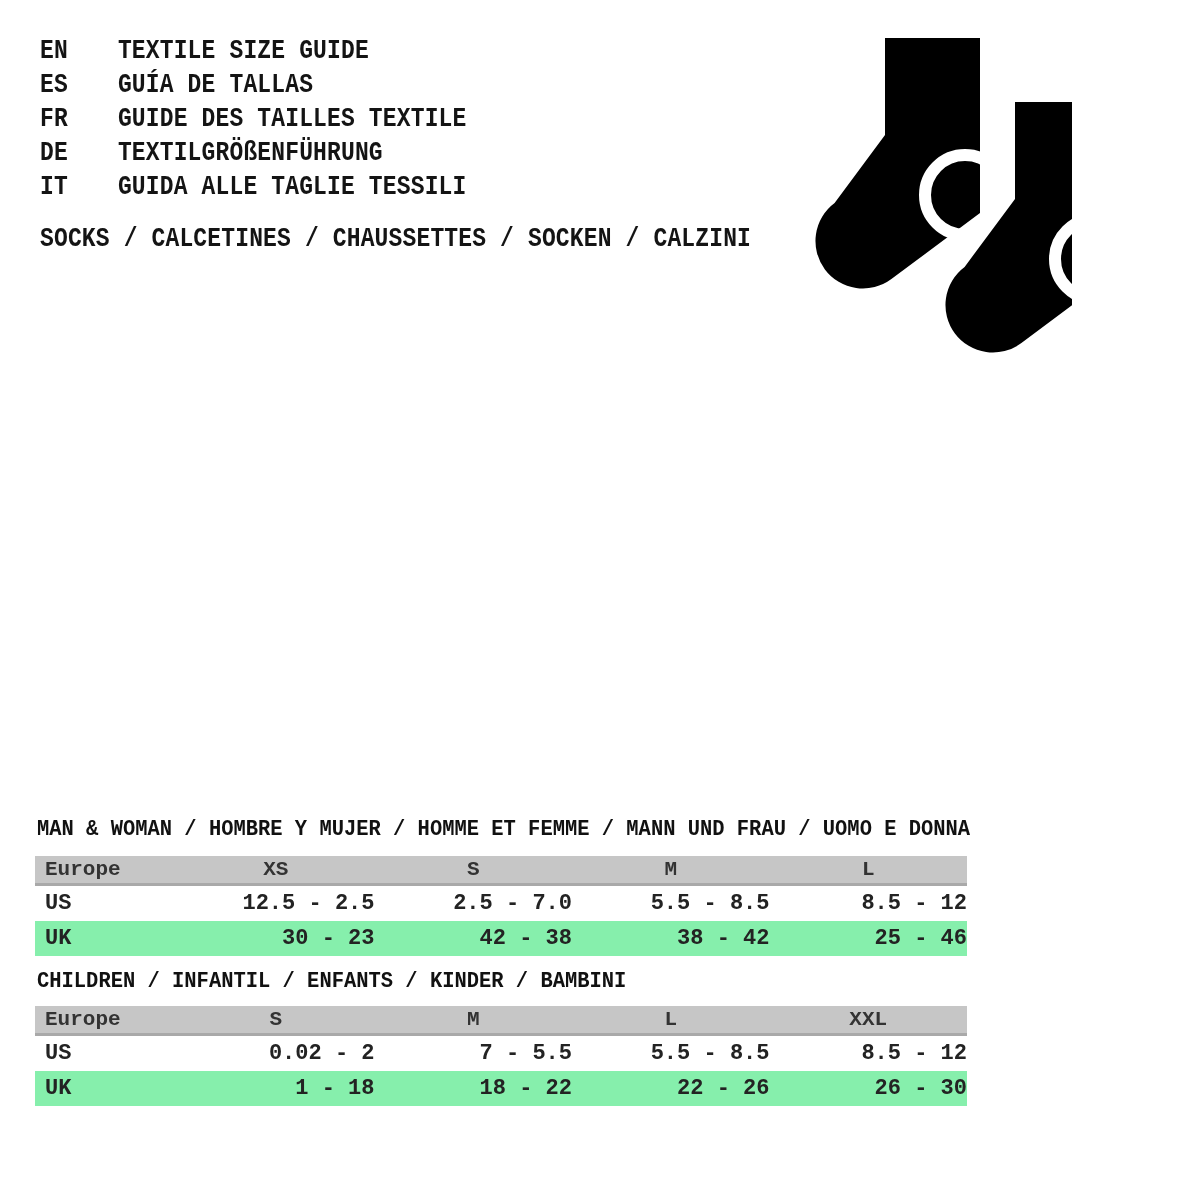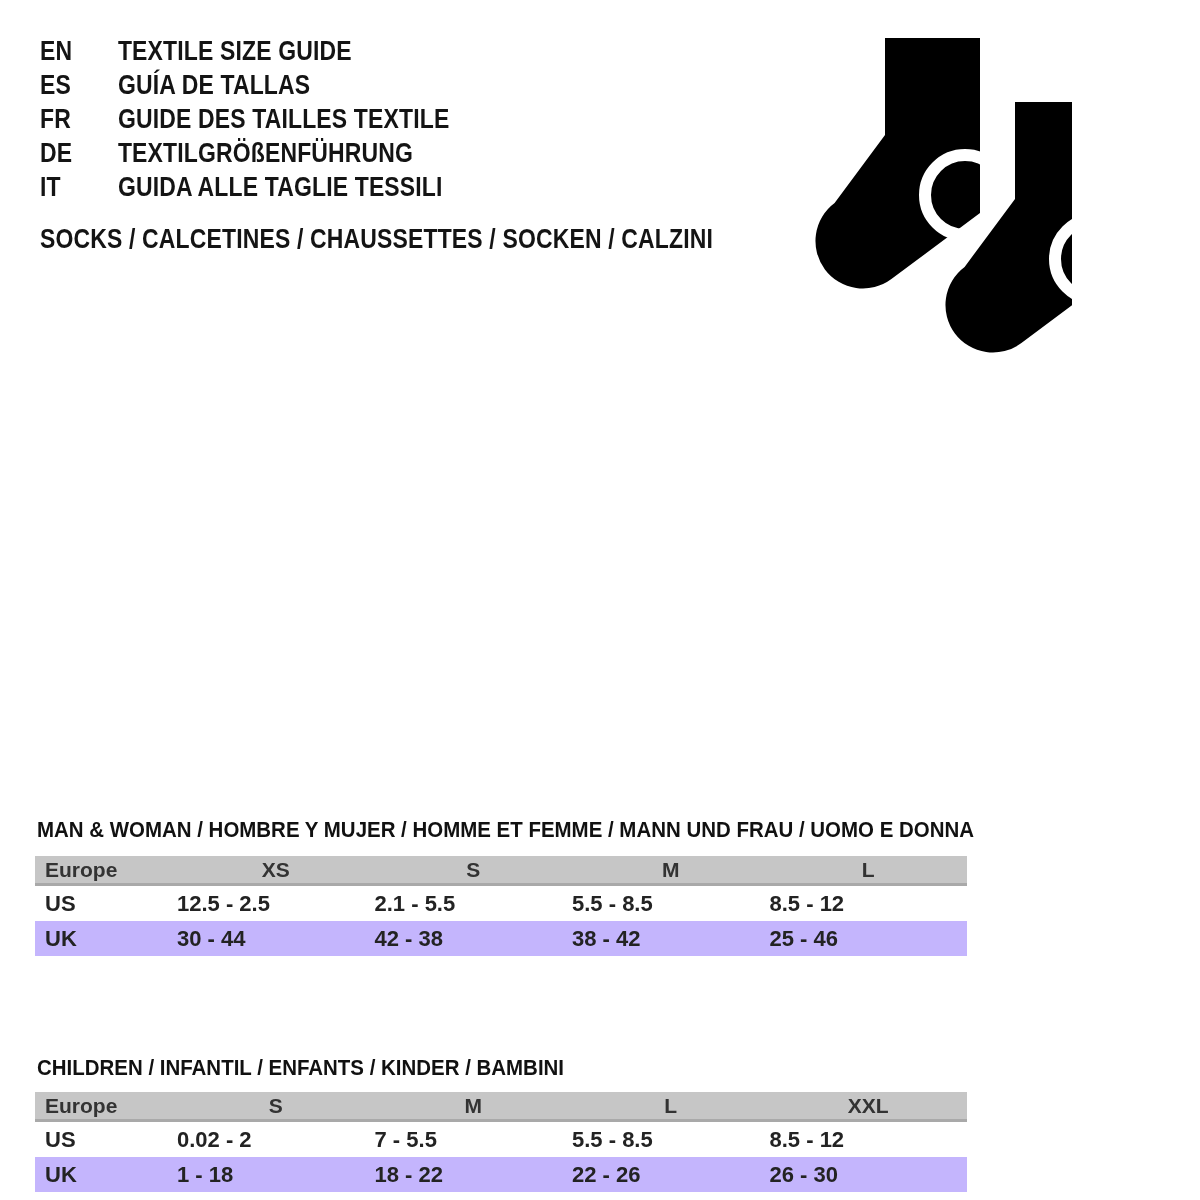--- a/index.html
+++ b/index.html
@@ -2,21 +2,21 @@
 <html><head>
 <meta charset="utf-8">
 <style>
   html, body { margin: 0; padding: 0; background: #ffffff; }
   .page {
     position: relative;
     width: 1072px;
     height: 1200px;
     background: #ffffff;
     overflow: hidden;
-    font-family: Liberation Sans, sans-serif;
+    font-family: Liberation Mono, monospace;
     font-weight: bold;
     color: #141414;
   }
 
   
   .lang-list { position: absolute; left: 40px; top: 34px; }
   .lang-row {
     display: flex;
     height: 34px;
     line-height: 34px;
@@ -37,21 +37,21 @@
     transform-origin: 0 50%;
     letter-spacing: 0.2px;
   }
 
   
   .socks-svg { position: absolute; left: 795px; top: 38px; }
 
   
   .table-section { position: absolute; left: 35px; width: 932px; }
   .section-man-woman { top: 818px; }
-  .section-children  { top: 1056px; }
+  .section-children  { top: 970px; }
   .table-title {
     font-size: 22px; line-height: 24px;
     white-space: nowrap;
     transform: scaleX(0.93);
     transform-origin: 0 0;
     margin: 0 0 14px 2px;
     color: #111111;
   }
   .section-children .table-title { margin-bottom: 12px; }
 
@@ -68,30 +68,30 @@
     height: 27px;
     font-size: 21px;
     font-weight: bold;
     text-align: center;
     color: #333333;
     border-bottom: 3px solid #a9a9a9;
     padding: 0;
   }
   table.size-table td {
     height: 35px;
-    text-align: left;
+    text-align: right;
     padding: 0;
     color: #232323;
   }
   table.size-table th:first-child,
   table.size-table td:first-child {
     text-align: left;
     padding-left: 10px;
   }
-  table.size-table tr.alt-row td { background: #c4b5fd; }
+  table.size-table tr.alt-row td { background: #86efac; }
 </style>
 </head>
 <body>
 
 <div class="page">
 
   <div class="lang-list">
     <div class="lang-row">
       <span class="lang-code">EN</span>
       <span class="lang-label">TEXTILE SIZE GUIDE</span>
@@ -143,27 +143,27 @@
           <th>XS</th>
           <th>S</th>
           <th>M</th>
           <th>L</th>
         </tr>
       </thead>
       <tbody>
         <tr>
           <td>US</td>
           <td>12.5 - 2.5</td>
-          <td>2.1 - 5.5</td>
+          <td>2.5 - 7.0</td>
           <td>5.5 - 8.5</td>
           <td>8.5 - 12</td>
         </tr>
         <tr class="alt-row">
           <td>UK</td>
-          <td>30 - 44</td>
+          <td>30 - 23</td>
           <td>42 - 38</td>
           <td>38 - 42</td>
           <td>25 - 46</td>
         </tr>
       </tbody>
     </table>
   </div>
 
   <div class="table-section section-children">
     <div class="table-title">CHILDREN / INFANTIL / ENFANTS / KINDER / BAMBINI</div>

